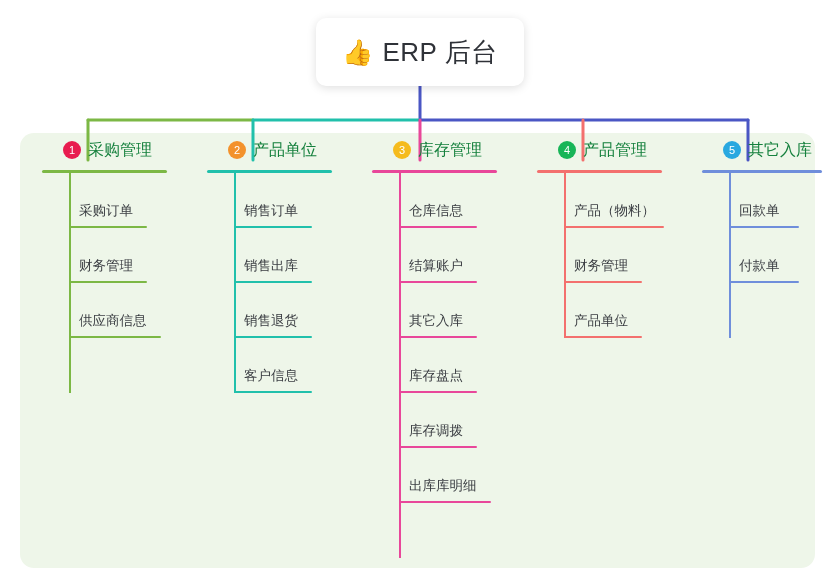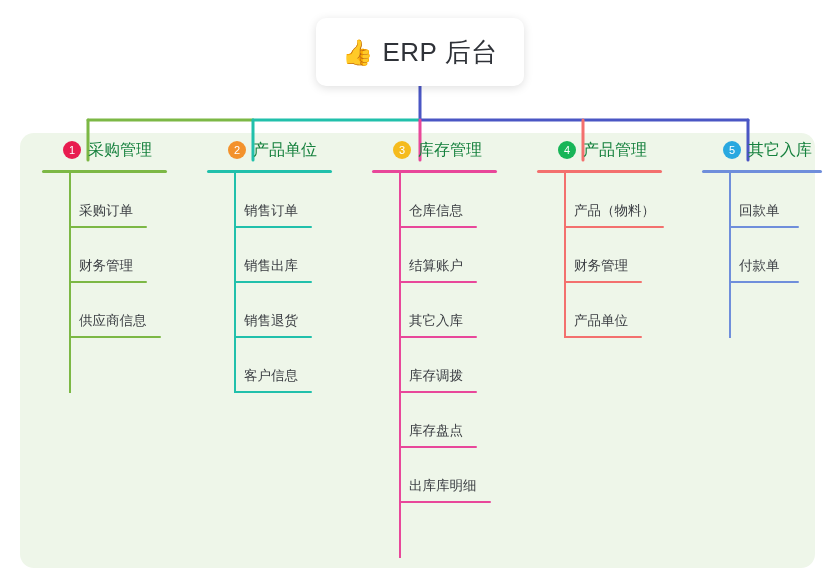--- a/index.html
+++ b/index.html
@@ -228,25 +228,25 @@
         </div>
         <div class="item">
           <span class="item-label">结算账户</span>
           <div class="item-rule" style="background: rgb(232, 71, 154); width: 78px;"></div>
         </div>
         <div class="item">
           <span class="item-label">其它入库</span>
           <div class="item-rule" style="background: rgb(232, 71, 154); width: 78px;"></div>
         </div>
         <div class="item">
+          <span class="item-label">库存盘点</span>
+          <div class="item-rule" style="background: rgb(232, 71, 154); width: 78px;"></div>
+        </div>
+        <div class="item">
           <span class="item-label">库存调拨</span>
-          <div class="item-rule" style="background: rgb(232, 71, 154); width: 78px;"></div>
-        </div>
-        <div class="item">
-          <span class="item-label">库存盘点</span>
           <div class="item-rule" style="background: rgb(232, 71, 154); width: 78px;"></div>
         </div>
         <div class="item">
           <span class="item-label">出库库明细</span>
           <div class="item-rule" style="background: rgb(232, 71, 154); width: 92px;"></div>
         </div>
       </div>
     </div>
     <div class="column" style="left: 517px;">
       <div class="col-header">

